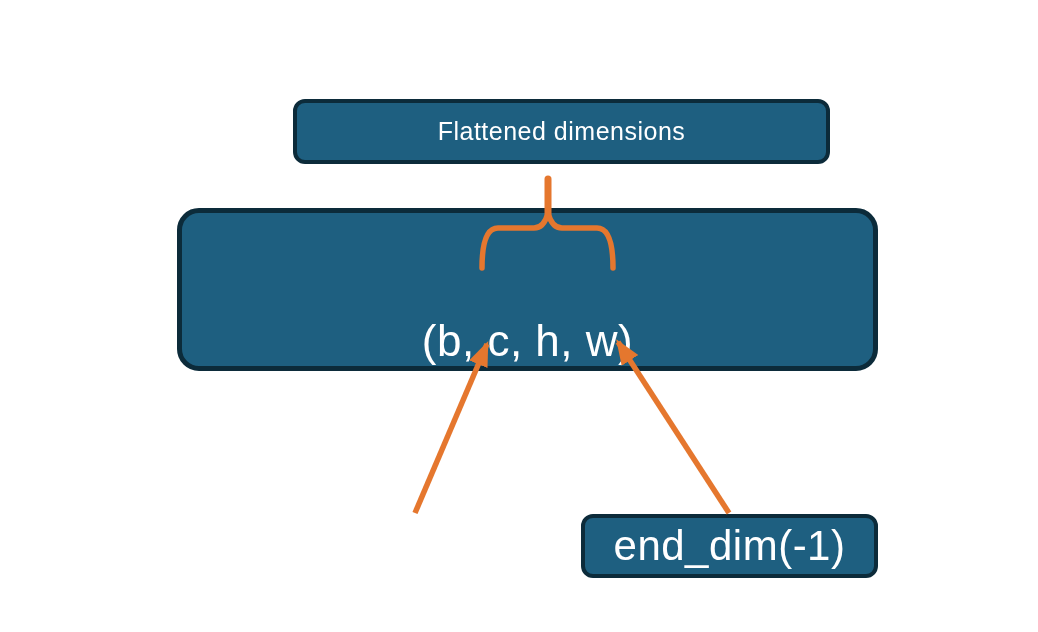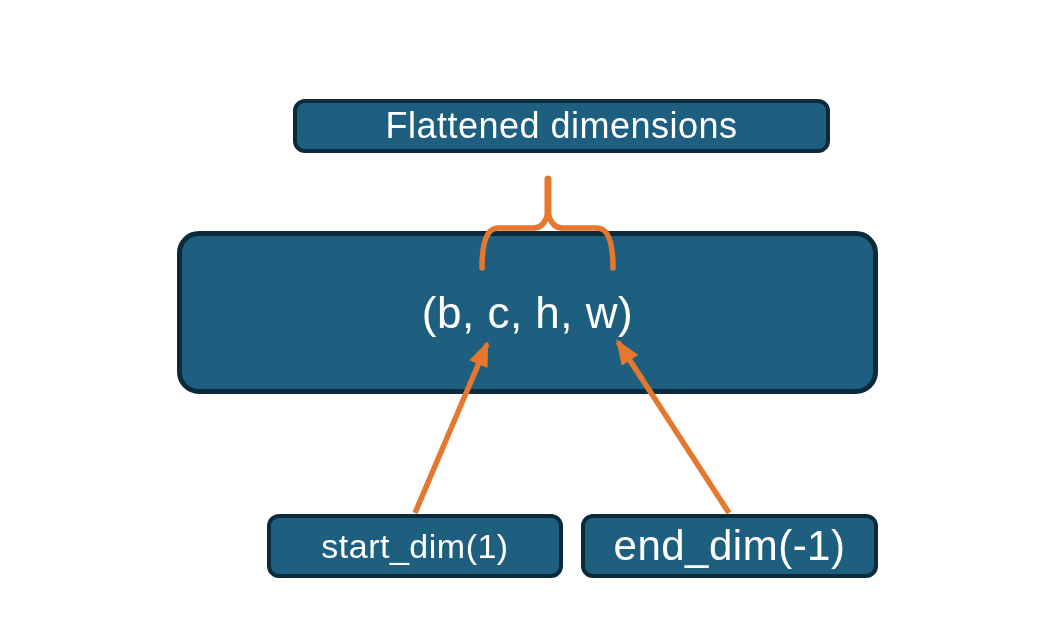--- a/index.html
+++ b/index.html
@@ -23,31 +23,32 @@
     display: flex;
     align-items: center;
     justify-content: center;
     color: #ffffff;
     box-sizing: border-box;
   }
   .title-box {
     left: 293px;
     top: 99px;
     width: 537px;
-    height: 54px;
-    font-size: 36px;
+    height: 65px;
+    font-size: 25px;
   }
   .tensor-box {
     left: 177px;
-    top: 231px;
+    top: 208px;
     width: 701px;
     height: 163px;
     border-width: 5px;
     border-radius: 22px;
     font-size: 44px;
+    align-items: flex-end;
   }
   .start-box {
     left: 267px;
     top: 514px;
     width: 296px;
     height: 64px;
     font-size: 34px;
   }
   .end-box {
     left: 581px;
@@ -75,23 +76,20 @@
 <div class="canvas">
 
   <div class="node title-box">
     <span class="label">Flattened dimensions</span>
   </div>
 
   <div class="node tensor-box">
     <span class="label">(b, c, h, w)</span>
   </div>
 
-  <div class="node start-box">
-    <span class="label">start_dim(1)</span>
-  </div>
 
   <div class="node end-box">
     <span class="label">end_dim(-1)</span>
   </div>
 
   <svg class="overlay" viewBox="0 0 1038 632" xmlns="http://www.w3.org/2000/svg">
     <defs>
       <marker id="arrowhead" markerUnits="strokeWidth" markerWidth="5" markerHeight="4" refX="4" refY="1.8" orient="auto">
         <path d="M0,0 L4.6,1.8 L0,3.6 Z" fill="#E5772E"></path>
       </marker>

